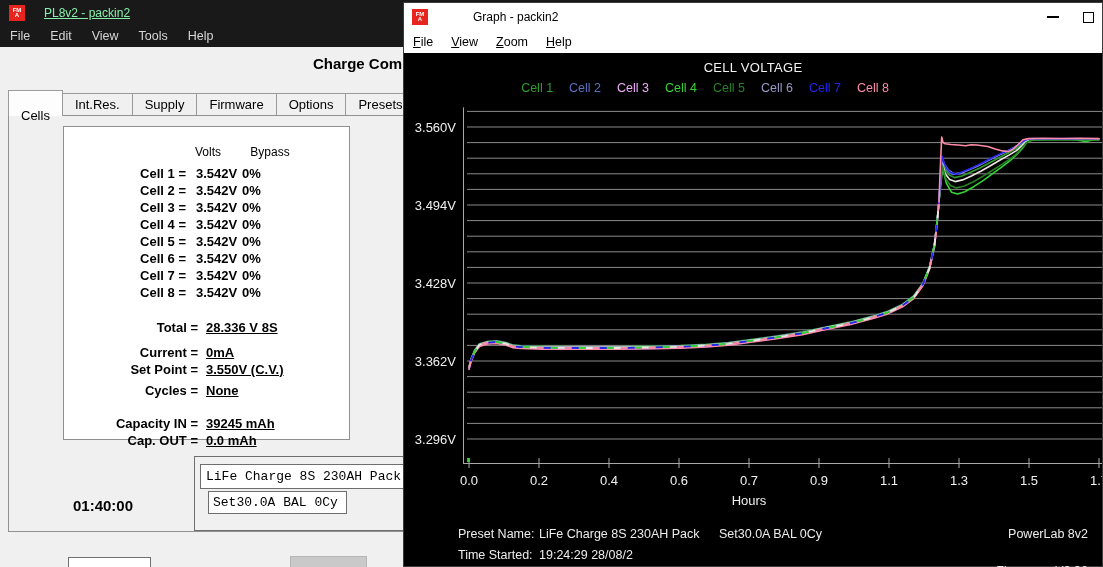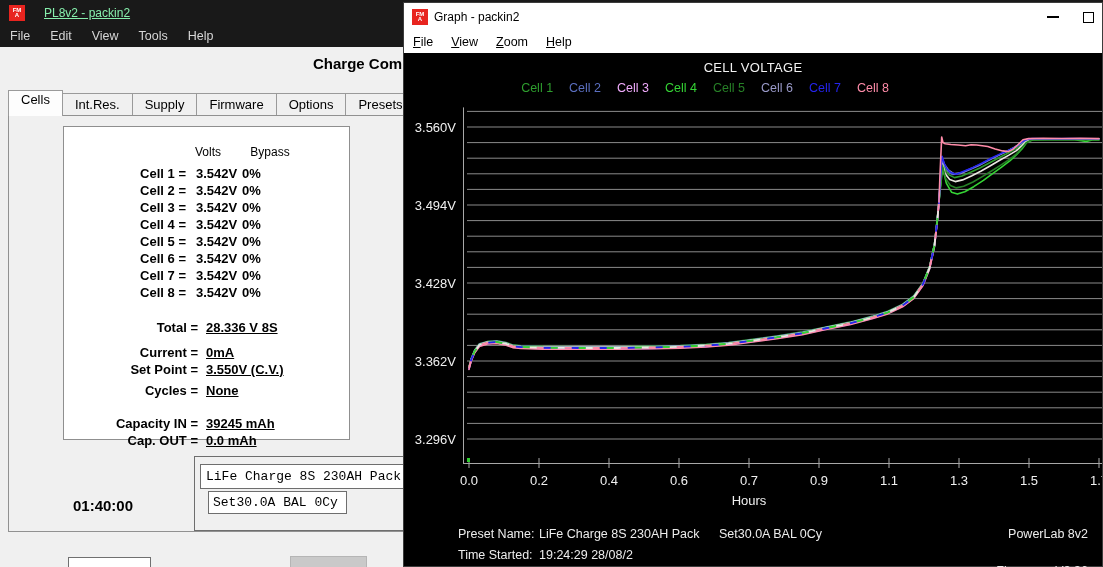--- a/index.html
+++ b/index.html
@@ -17,21 +17,21 @@
   .dark-menubar { position:absolute; left:0; top:25px; width:403px; height:22px;
     background:#191919; display:flex; align-items:center; }
   .dark-menubar span { color:#d6d6d6; font-size:12.5px; padding:3px 10px; cursor:default; }
 
   .heading { position:absolute; left:313px; top:55px; font-size:15px; font-weight:bold; white-space:nowrap; color:#000; }
 
   .tabs { position:absolute; left:8px; top:90px; display:flex; align-items:flex-end; height:26px; }
   .tab { height:23px; padding:3px 12px 0 12px; font-size:13px; color:#000;
     border:1px solid #9a9a9a; border-bottom:none; background:#f0f0f0; white-space:nowrap; }
   .tab + .tab { margin-left:-1px; }
-  .tab.active { height:26px; background:#fdfdfd; position:relative; z-index:2; padding-top:1px; }
+  .tab.active { height:26px; background:#fdfdfd; position:relative; z-index:2; padding-top:17px; }
 
   .tab-page { position:absolute; left:8px; top:115px; width:1090px; height:417px;
     border:1px solid #919191; background:#f0f0f0; }
 
   .cells-panel { position:absolute; left:54px; top:10px; width:287px; height:314px;
     background:#ffffff; border:1px solid #8f8f8f; color:#000; }
   .col-headers { position:absolute; top:18px; left:0; width:100%; font-size:12px; }
   .col-headers .h1 { position:absolute; left:114px; width:60px; text-align:center; }
   .col-headers .h2 { position:absolute; left:176px; width:60px; text-align:center; }
   .cell-rows { position:absolute; top:38px; left:0; width:100%; }
@@ -58,21 +58,21 @@
 
   .btn-bottom-left { position:absolute; left:68px; top:557px; width:83px; height:22px;
     background:#fff; border:1px solid #707070; }
   .btn-bottom-right { position:absolute; left:290px; top:556px; width:77px; height:22px;
     background:#c9c9c9; border:1px solid #b5b5b5; }
 
   
   .graph-win { position:absolute; left:403px; top:2px; width:700px; height:565px;
     background:#ffffff; border:1px solid #3c3c3c; }
   .g-titlebar { position:absolute; left:0; top:0; width:100%; height:28px; background:#fff;
-    display:flex; align-items:center; border-bottom:0; }
+    display:flex; align-items:center; border-bottom:0;gap:39px; }
   .g-titlebar .wtitle { color:#000; font-size:12px; margin-left:6px; }
   .g-titlebar .fma-icon { margin-left:8px; }
   .win-btns { position:absolute; right:8px; top:0; height:28px; display:flex; align-items:center; gap:24px; }
   .min-glyph { width:12px; height:1.5px; background:#000; display:block; }
   .max-glyph { width:11px; height:11px; border:1.5px solid #000; display:block; }
   .g-menubar { position:absolute; left:0; top:28px; width:100%; height:22px; background:#fff;
     display:flex; align-items:center; }
   .g-menubar span { color:#000; font-size:12.5px; padding:3px 9px; cursor:default; }
   .g-content { position:absolute; left:0; top:50px; width:698px; height:513px; background:#000; }
   .chart-title { position:absolute; top:7px; left:0; width:100%; text-align:center;

